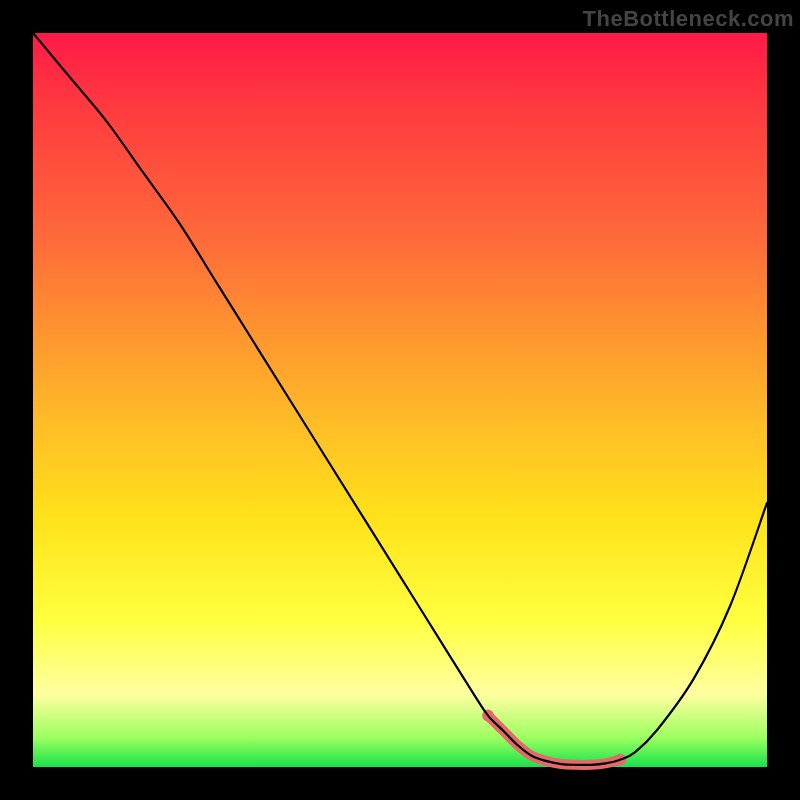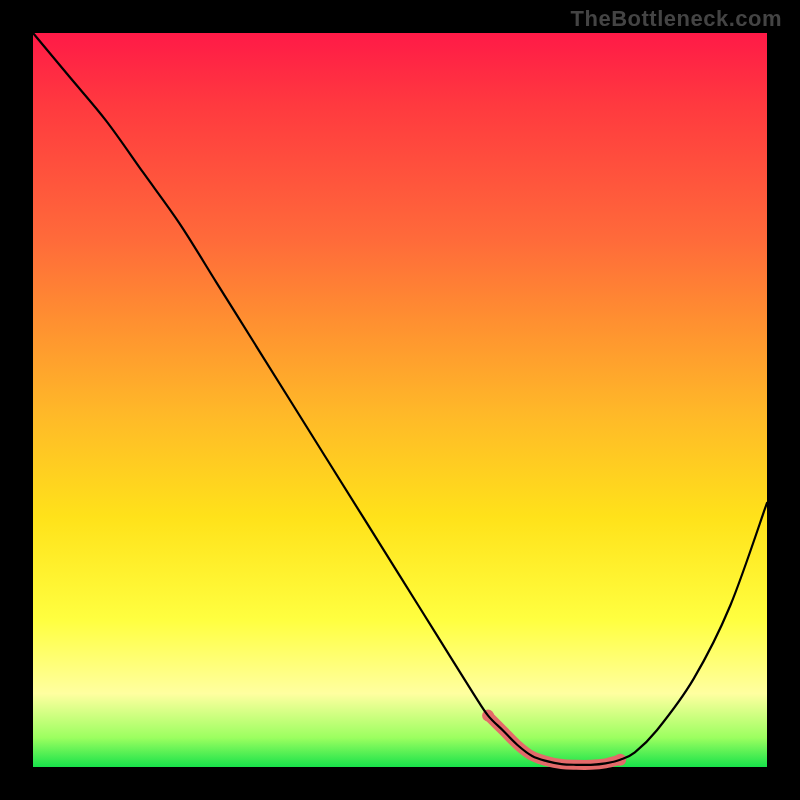--- a/index.html
+++ b/index.html
@@ -13,21 +13,21 @@
   }
   .frame {
     position: relative;
     width: 800px;
     height: 800px;
     background: #000;
   }
   .watermark {
     position: absolute;
     top: 6px;
-    right: 18px;
+    right: 6px;
     color: #444;
     font-size: 22px;
     font-weight: 600;
     letter-spacing: 0.5px;
     user-select: none;
   }
   .plot-area {
     position: absolute;
     left: 33px;
     top: 33px;

